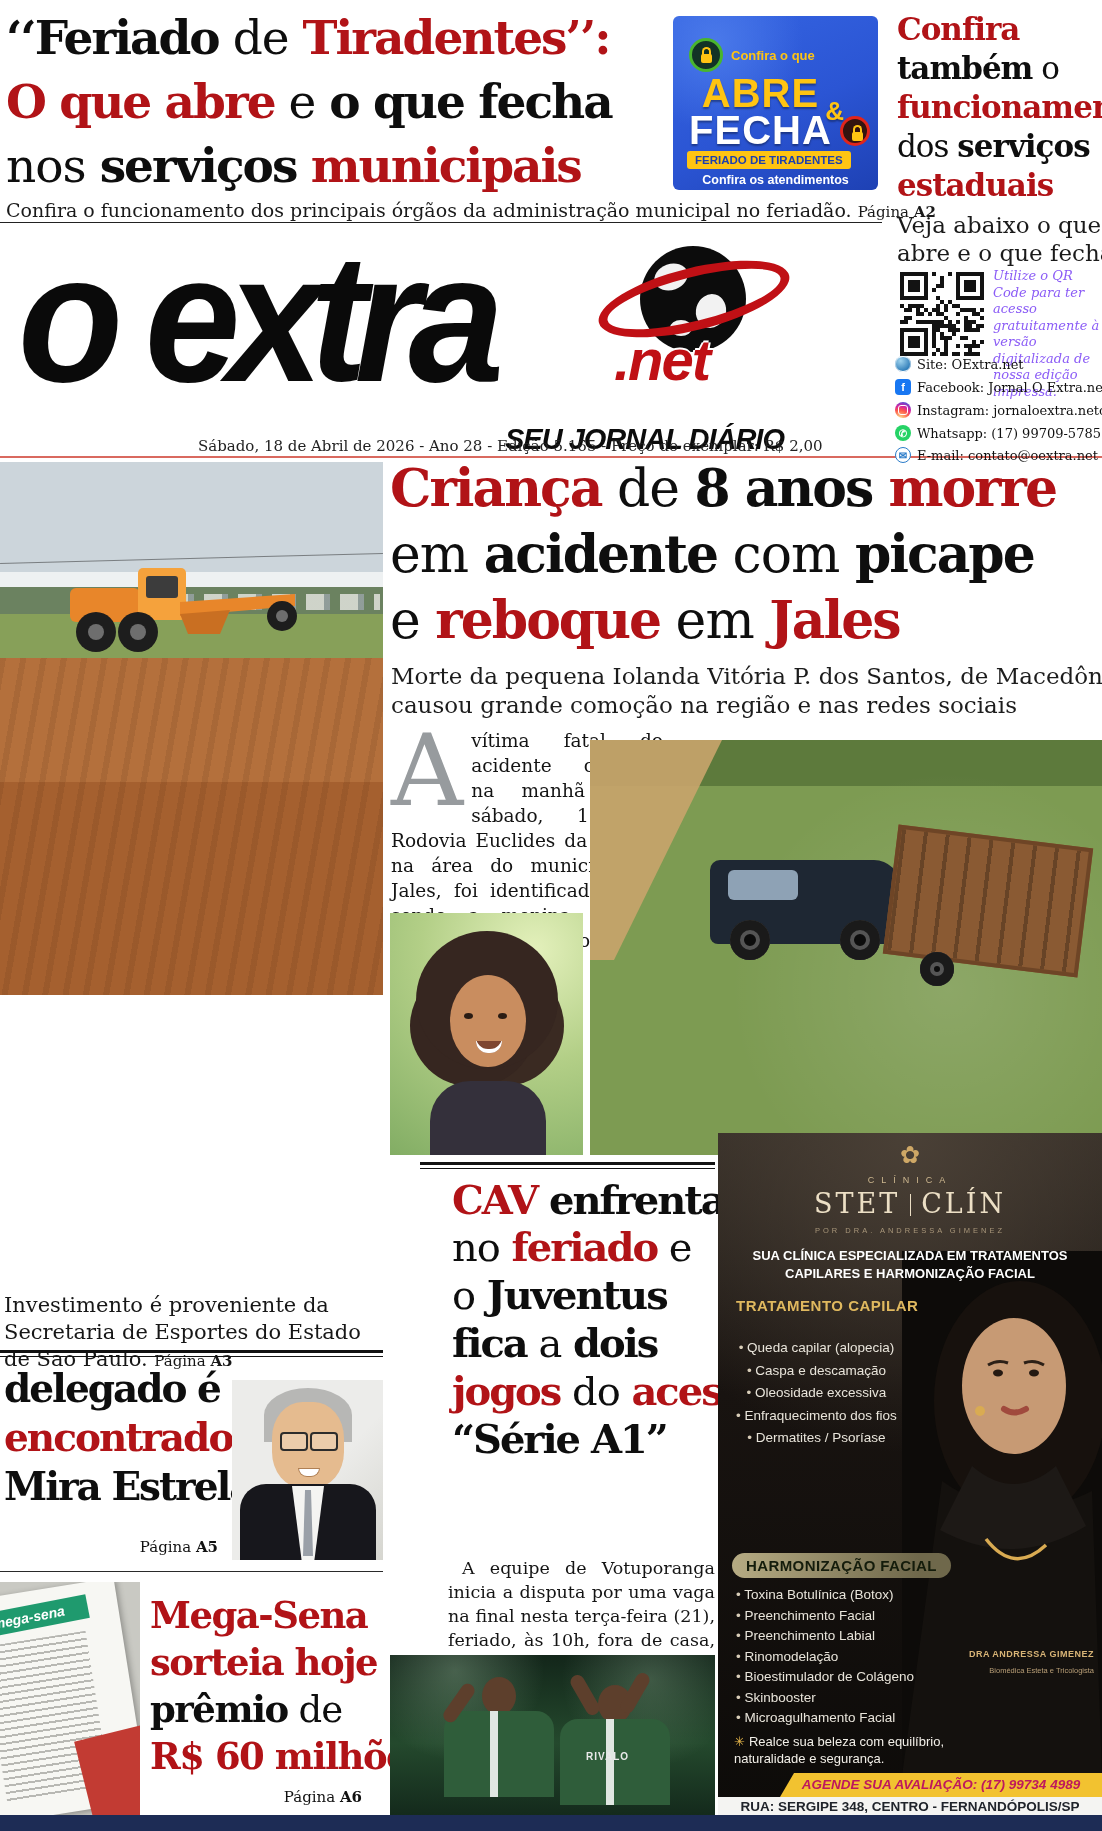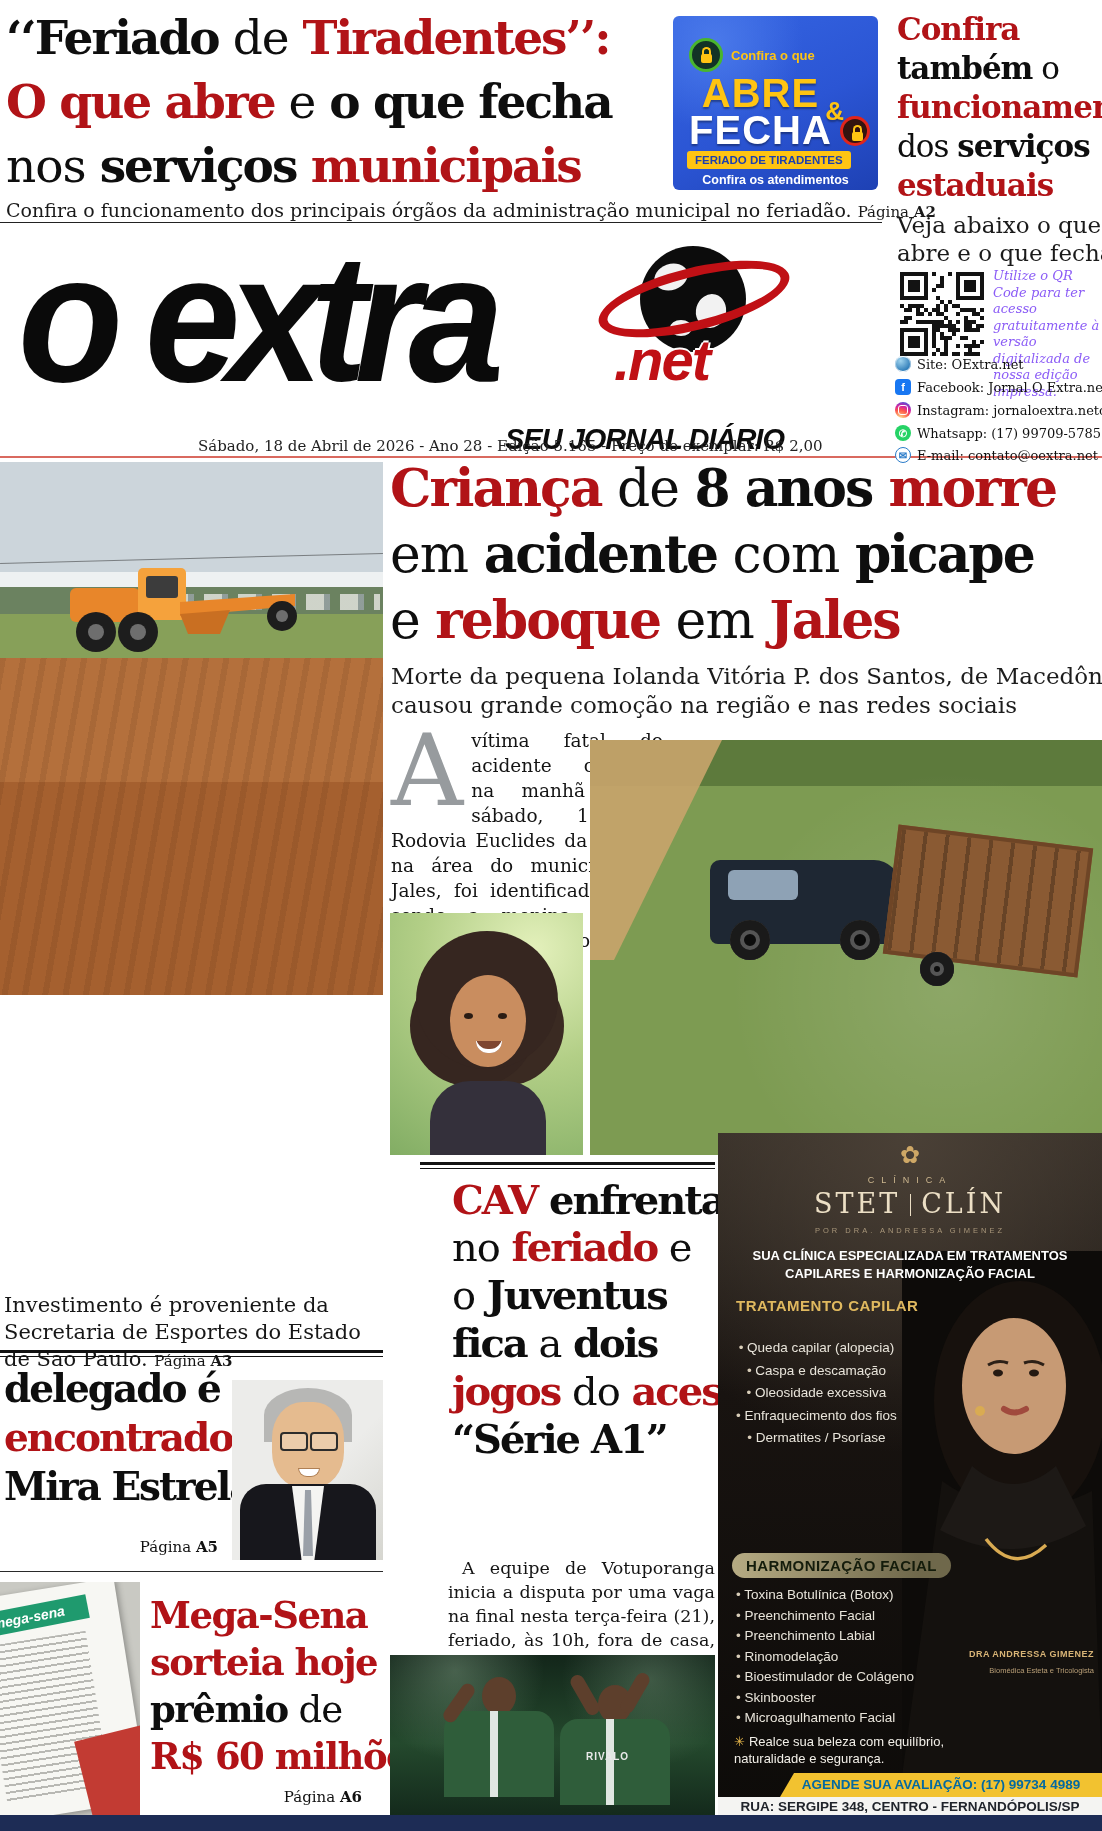--- a/index.html
+++ b/index.html
@@ -189,22 +189,22 @@
   .st-note { position:absolute; left:18px; top:352px; width:210px; font-size:13.5px; line-height:18px; color:#dcd6c8; }
   .clover { display:inline-block; width:10px; height:10px; border-radius:50%; background:#3f9b3f;
     box-shadow:-5px 4px 0 -1px #35852f, 5px 4px 0 -1px #47a447; margin-right:8px; }
   .st-sec2 { position:absolute; left:14px; top:420px; background:linear-gradient(90deg,#b6ab83 0%, #6f684b 85%);
     color:#141c0b; font-weight:bold; font-size:15px; letter-spacing:.4px; padding:4px 14px; border-radius:15px; }
   .st-doctor { position:absolute; right:8px; top:516px; width:130px; text-align:right; color:#d8b476; }
   .st-doctor b { font-size:9px; letter-spacing:.5px; display:block; }
   .st-doctor span { font-size:7.5px; color:#b99f77; }
   .st-beleza { position:absolute; left:16px; top:600px; width:240px; font-size:13px; line-height:17px; color:#f2efe8; }
   .st-beleza .spark { color:#e8b84b; margin-right:4px; }
-  .st-agende { position:absolute; left:62px; right:0; top:640px; height:24px; background:#f2c230; color:#0369a1;
-    font-weight:bold; font-size:13.5px; line-height:24px; text-align:center; clip-path:polygon(14px 0, 100% 0, 100% 100%, 0 100%); }
+  .st-agende { position:absolute; left:62px; right:0; top:640px; height:24px; background:#f2c230; color:#be185d;
+    font-weight:bold; font-size:13.5px; line-height:24px; text-align:center; clip-path:polygon(14px 0, 100% 0, 100% 100%, 0 100%);font-style:italic; }
   .st-address { position:absolute; left:0; right:0; top:664px; height:20px; background:#f4f4f2; color:#20242b;
     font-weight:bold; font-size:13.5px; line-height:20px; text-align:center; }
 
   .navy-bar { left:0; top:1815px; width:1102px; height:16px; background:#1d2c55; }
 </style>
 </head>
 <body>
 
 <div id="page">
 

